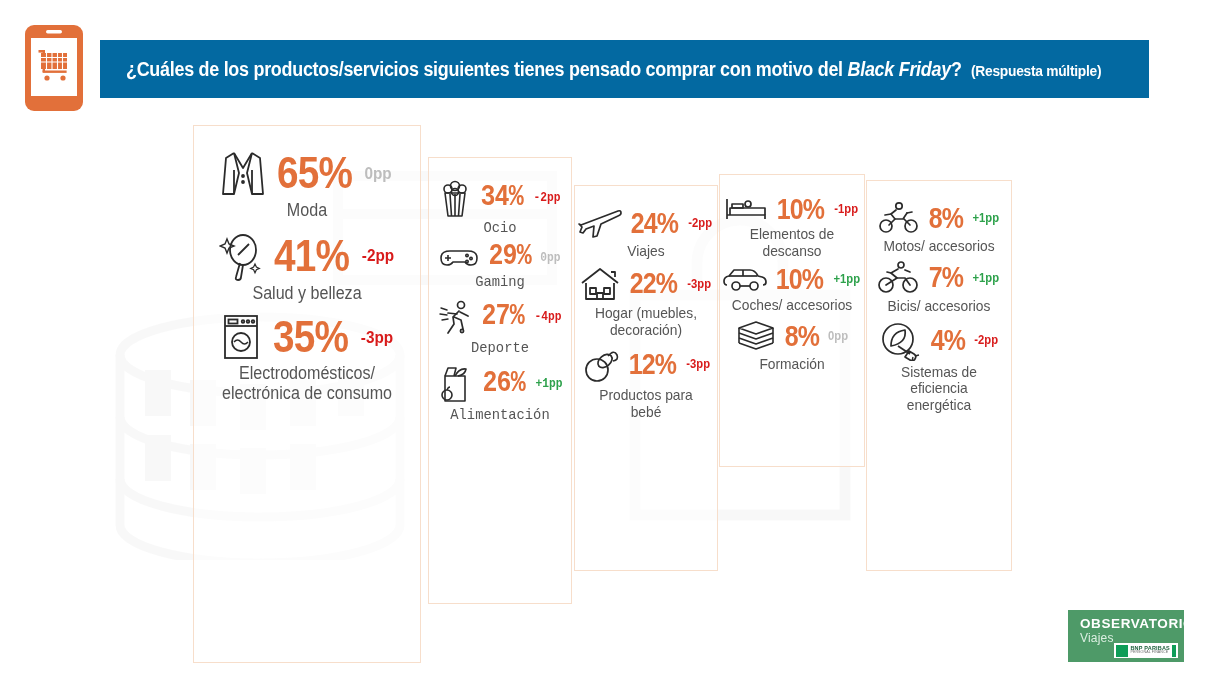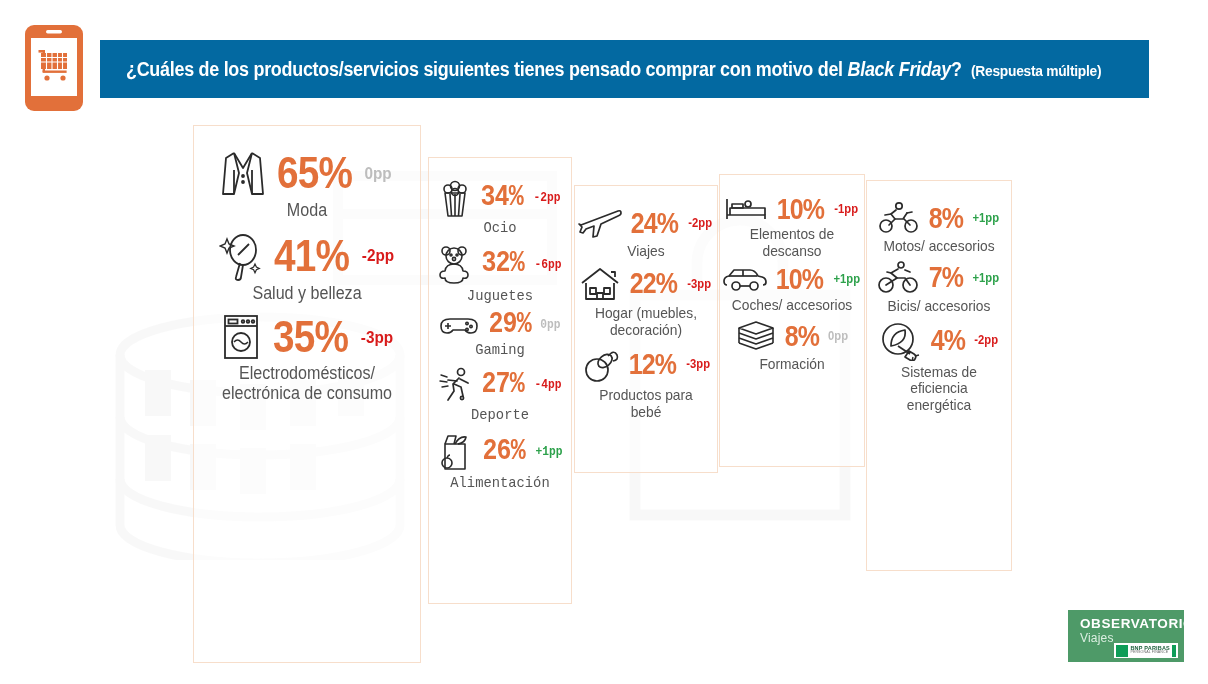--- a/index.html
+++ b/index.html
@@ -40,21 +40,21 @@
   .col {
     position: absolute;
     border: 1.5px solid #F7DECB;
     background: rgba(255,255,255,0.55);
     display: flex; flex-direction: column;
     align-items: center;
     padding-top: 16px;
   }
   #col-0 { left: 193px; top: 125px; width: 228px; height: 538px; }
   #col-1 { left: 428px; top: 157px; width: 144px; height: 447px; font-family: Liberation Mono, monospace; }
-  #col-2 { left: 574px; top: 185px; width: 144px; height: 288px; }
+  #col-2 { left: 574px; top: 185px; width: 144px; height: 386px; }
   #col-3 { left: 719px; top: 174px; width: 146px; height: 293px; }
   #col-4 { left: 866px; top: 180px; width: 146px; height: 391px; }
 
   .item { width: 100%; padding: 4px 4px 2px; }
   .item-row { display: flex; align-items: center; justify-content: center; gap: 5px; }
   .ico { flex: 0 0 auto; display: flex; align-items: center; justify-content: center; }
   .ico svg { display: block; }
   .pct {
     color: #E2703A;
     font-weight: bold;
@@ -242,38 +242,20 @@
               <circle cx="24" cy="11" r="4"></circle>
               <circle cx="17" cy="14" r="3.5"></circle>
           </svg>
         </span>
         <span class="pct">34%</span>
         <span class="delta down">-2pp</span>
       </div>
       <div class="label">Ocio</div>
     </div>
 
-    <div class="item">
-      <div class="item-row">
-        <span class="ico">
-          <svg width="36" height="42" viewBox="0 0 36 42" fill="none" stroke="#2b2b2b" stroke-width="1.6" stroke-linejoin="round">
-            <circle cx="9" cy="7" r="4"></circle>
-              <circle cx="25" cy="7" r="4"></circle>
-              <circle cx="17" cy="12" r="8"></circle>
-            <circle cx="14" cy="11" r="1"></circle>
-              <circle cx="20" cy="11" r="1"></circle>
-              <circle cx="17" cy="15" r="1.6"></circle>
-            <path d="M17 20 q-8 0-9 7 q-5 0-5 4 q0 4 5 3 q0 5 9 5 q9 0 9-5 q5 1 5-3 q0-4-5-4 q-1-7-9-7 Z"></path>
-          </svg>
-        </span>
-        <span class="pct">32%</span>
-        <span class="delta down">-6pp</span>
-      </div>
-      <div class="label">Juguetes</div>
-    </div>
 
     <div class="item">
       <div class="item-row">
         <span class="ico">
           <svg width="42" height="28" viewBox="0 0 42 28" fill="none" stroke="#2b2b2b" stroke-width="1.6" stroke-linejoin="round">
             <path d="M12 7 h18 q9 0 9 7 q0 7-6 7 q-4 0-6-3 H15 q-2 3-6 3 q-6 0-6-7 q0-7 9-7 Z"></path>
             <path d="M7 14 h6M10 11 v6"></path>
             <circle cx="29" cy="11.5" r="1.2"></circle>
               <circle cx="33" cy="14.5" r="1.2"></circle>
               <circle cx="29" cy="17.5" r="1.2"></circle>

